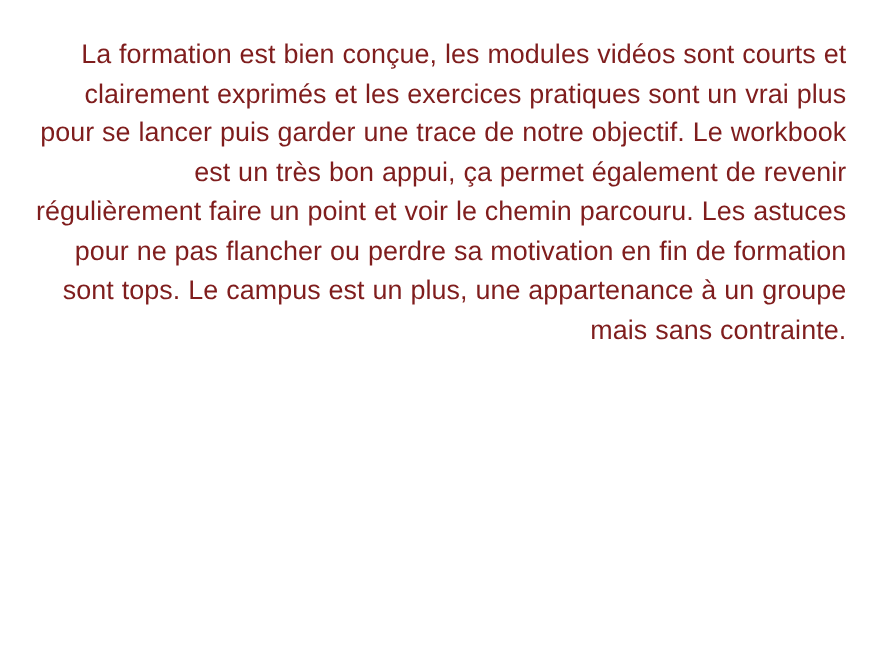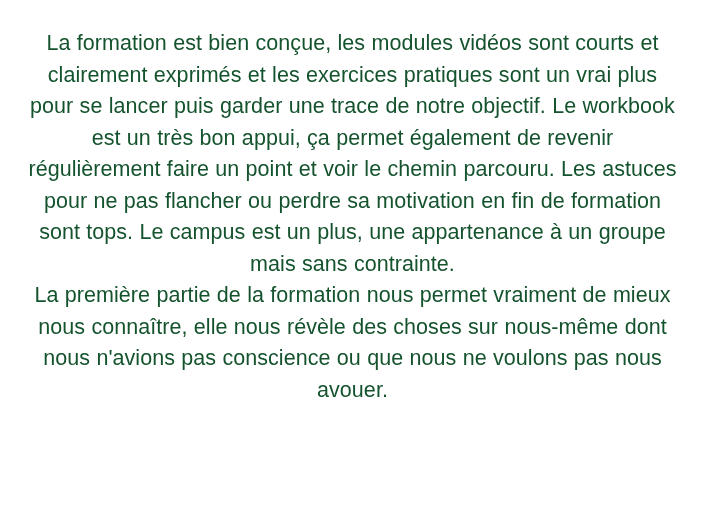--- a/index.html
+++ b/index.html
@@ -17,25 +17,24 @@
   .testimonial {
     box-sizing: border-box;
     width: 701px;
     height: 516px;
     padding: 28px 24px 0 28px;
   }
   .paragraph {
     font-size: 21.5px;
     line-height: 31.5px;
     letter-spacing: 0.05px;
-    color: #14532d;
+    color: #7f1d1d;
     margin: 0;
-    text-align: center;
+    text-align: right;
     word-spacing: 0.3px;
   }
 </style>
 </head>
 <body>
 
 <div class="testimonial">
   <p class="paragraph">La formation est bien conçue, les modules vidéos sont courts et clairement exprimés et les exercices pratiques sont un vrai plus pour se lancer puis garder une trace de notre objectif. Le workbook est un très bon appui, ça permet également de revenir régulièrement faire un point et voir le chemin parcouru. Les astuces pour ne pas flancher ou perdre sa motivation en fin de formation sont tops. Le campus est un plus, une appartenance à un groupe mais sans contrainte.</p>
-  <p class="paragraph">La première partie de la formation nous permet vraiment de mieux nous connaître, elle nous révèle des choses sur nous-même dont nous n'avions pas conscience ou que nous ne voulons pas nous avouer.</p>
 </div>
 
 </body></html>

